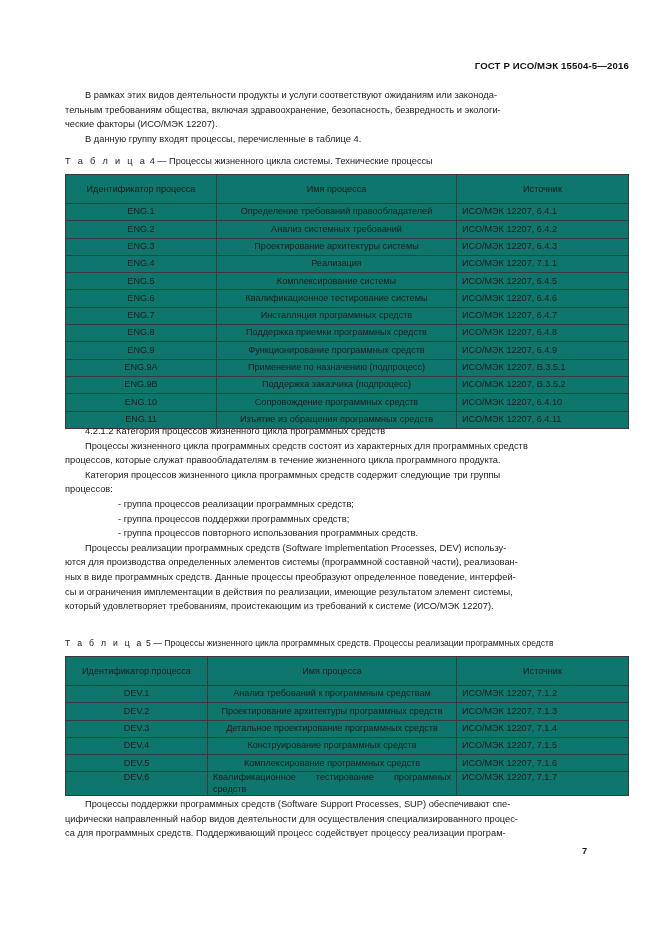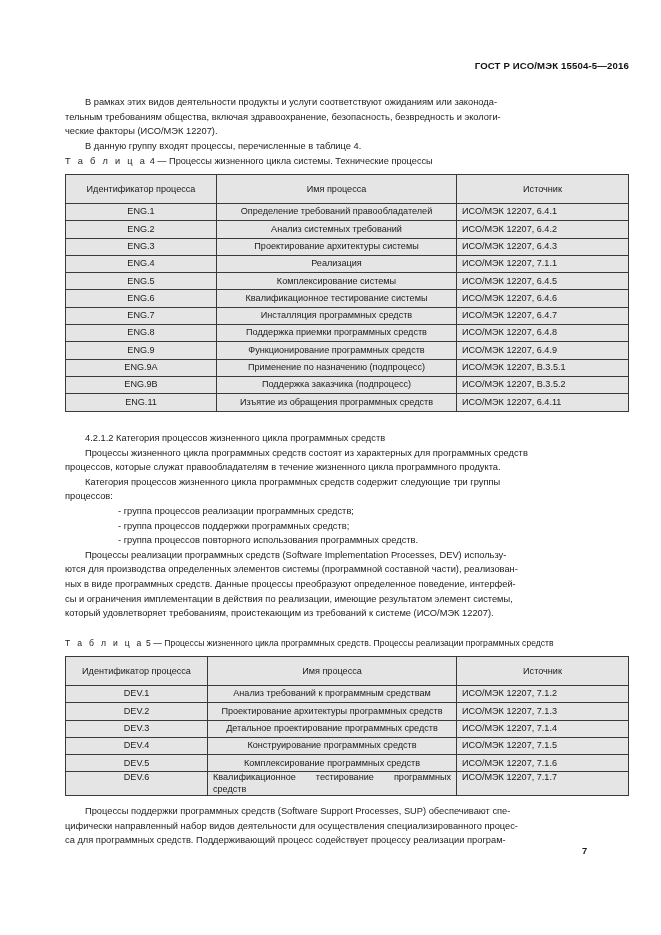--- a/index.html
+++ b/index.html
@@ -46,21 +46,20 @@
 
   
   .body-block {
     position: absolute;
     width: 564px;
     font-size: 9.3px;
     line-height: 14.6px;
     text-align: justify;
     text-justify: inter-word;
     color: #1b1b1b;
-    margin-top: 7px;
   }
   .body-block p {
     margin: 0;
     text-align: justify;
   }
   .body-block p.indent {
     text-indent: 20px;
   }
   .body-block p.last-line,
   .body-block p.noj {
@@ -90,21 +89,21 @@
     letter-spacing: 2.3px;
   }
 
   
   table.gost {
     position: absolute;
     border-collapse: collapse;
     table-layout: fixed;
     font-size: 9.1px;
     color: #1b1b1b;
-    background: #e5e5e5;
+    background: #0f766e;
   }
   table.gost td,
   table.gost th {
     border: 1px solid #3a3a3a;
     padding: 0 5px;
     font-weight: normal;
     vertical-align: middle;
   }
   table.gost thead th {
     text-align: center;
@@ -230,20 +229,25 @@
             <td class="c-id">ENG.9A</td>
             <td class="c-name">Применение по назначению (подпроцесс)</td>
             <td class="c-src">ИСО/МЭК 12207, В.3.5.1</td>
           </tr>
           <tr>
             <td class="c-id">ENG.9B</td>
             <td class="c-name">Поддержка заказчика (подпроцесс)</td>
             <td class="c-src">ИСО/МЭК 12207, В.3.5.2</td>
           </tr>
           <tr>
+            <td class="c-id">ENG.10</td>
+            <td class="c-name">Сопровождение программных средств</td>
+            <td class="c-src">ИСО/МЭК 12207, 6.4.10</td>
+          </tr>
+          <tr>
             <td class="c-id">ENG.11</td>
             <td class="c-name">Изъятие из обращения программных средств</td>
             <td class="c-src">ИСО/МЭК 12207, 6.4.11</td>
           </tr>
         </tbody>
     </table>
 
     <div class="body-block" style="top:424px;">
       <p class="heading-num">4.2.1.2 Категория процессов жизненного цикла программных средств</p>
       <p class="indent">Процессы жизненного цикла программных средств состоят из характерных для программных средств</p>

